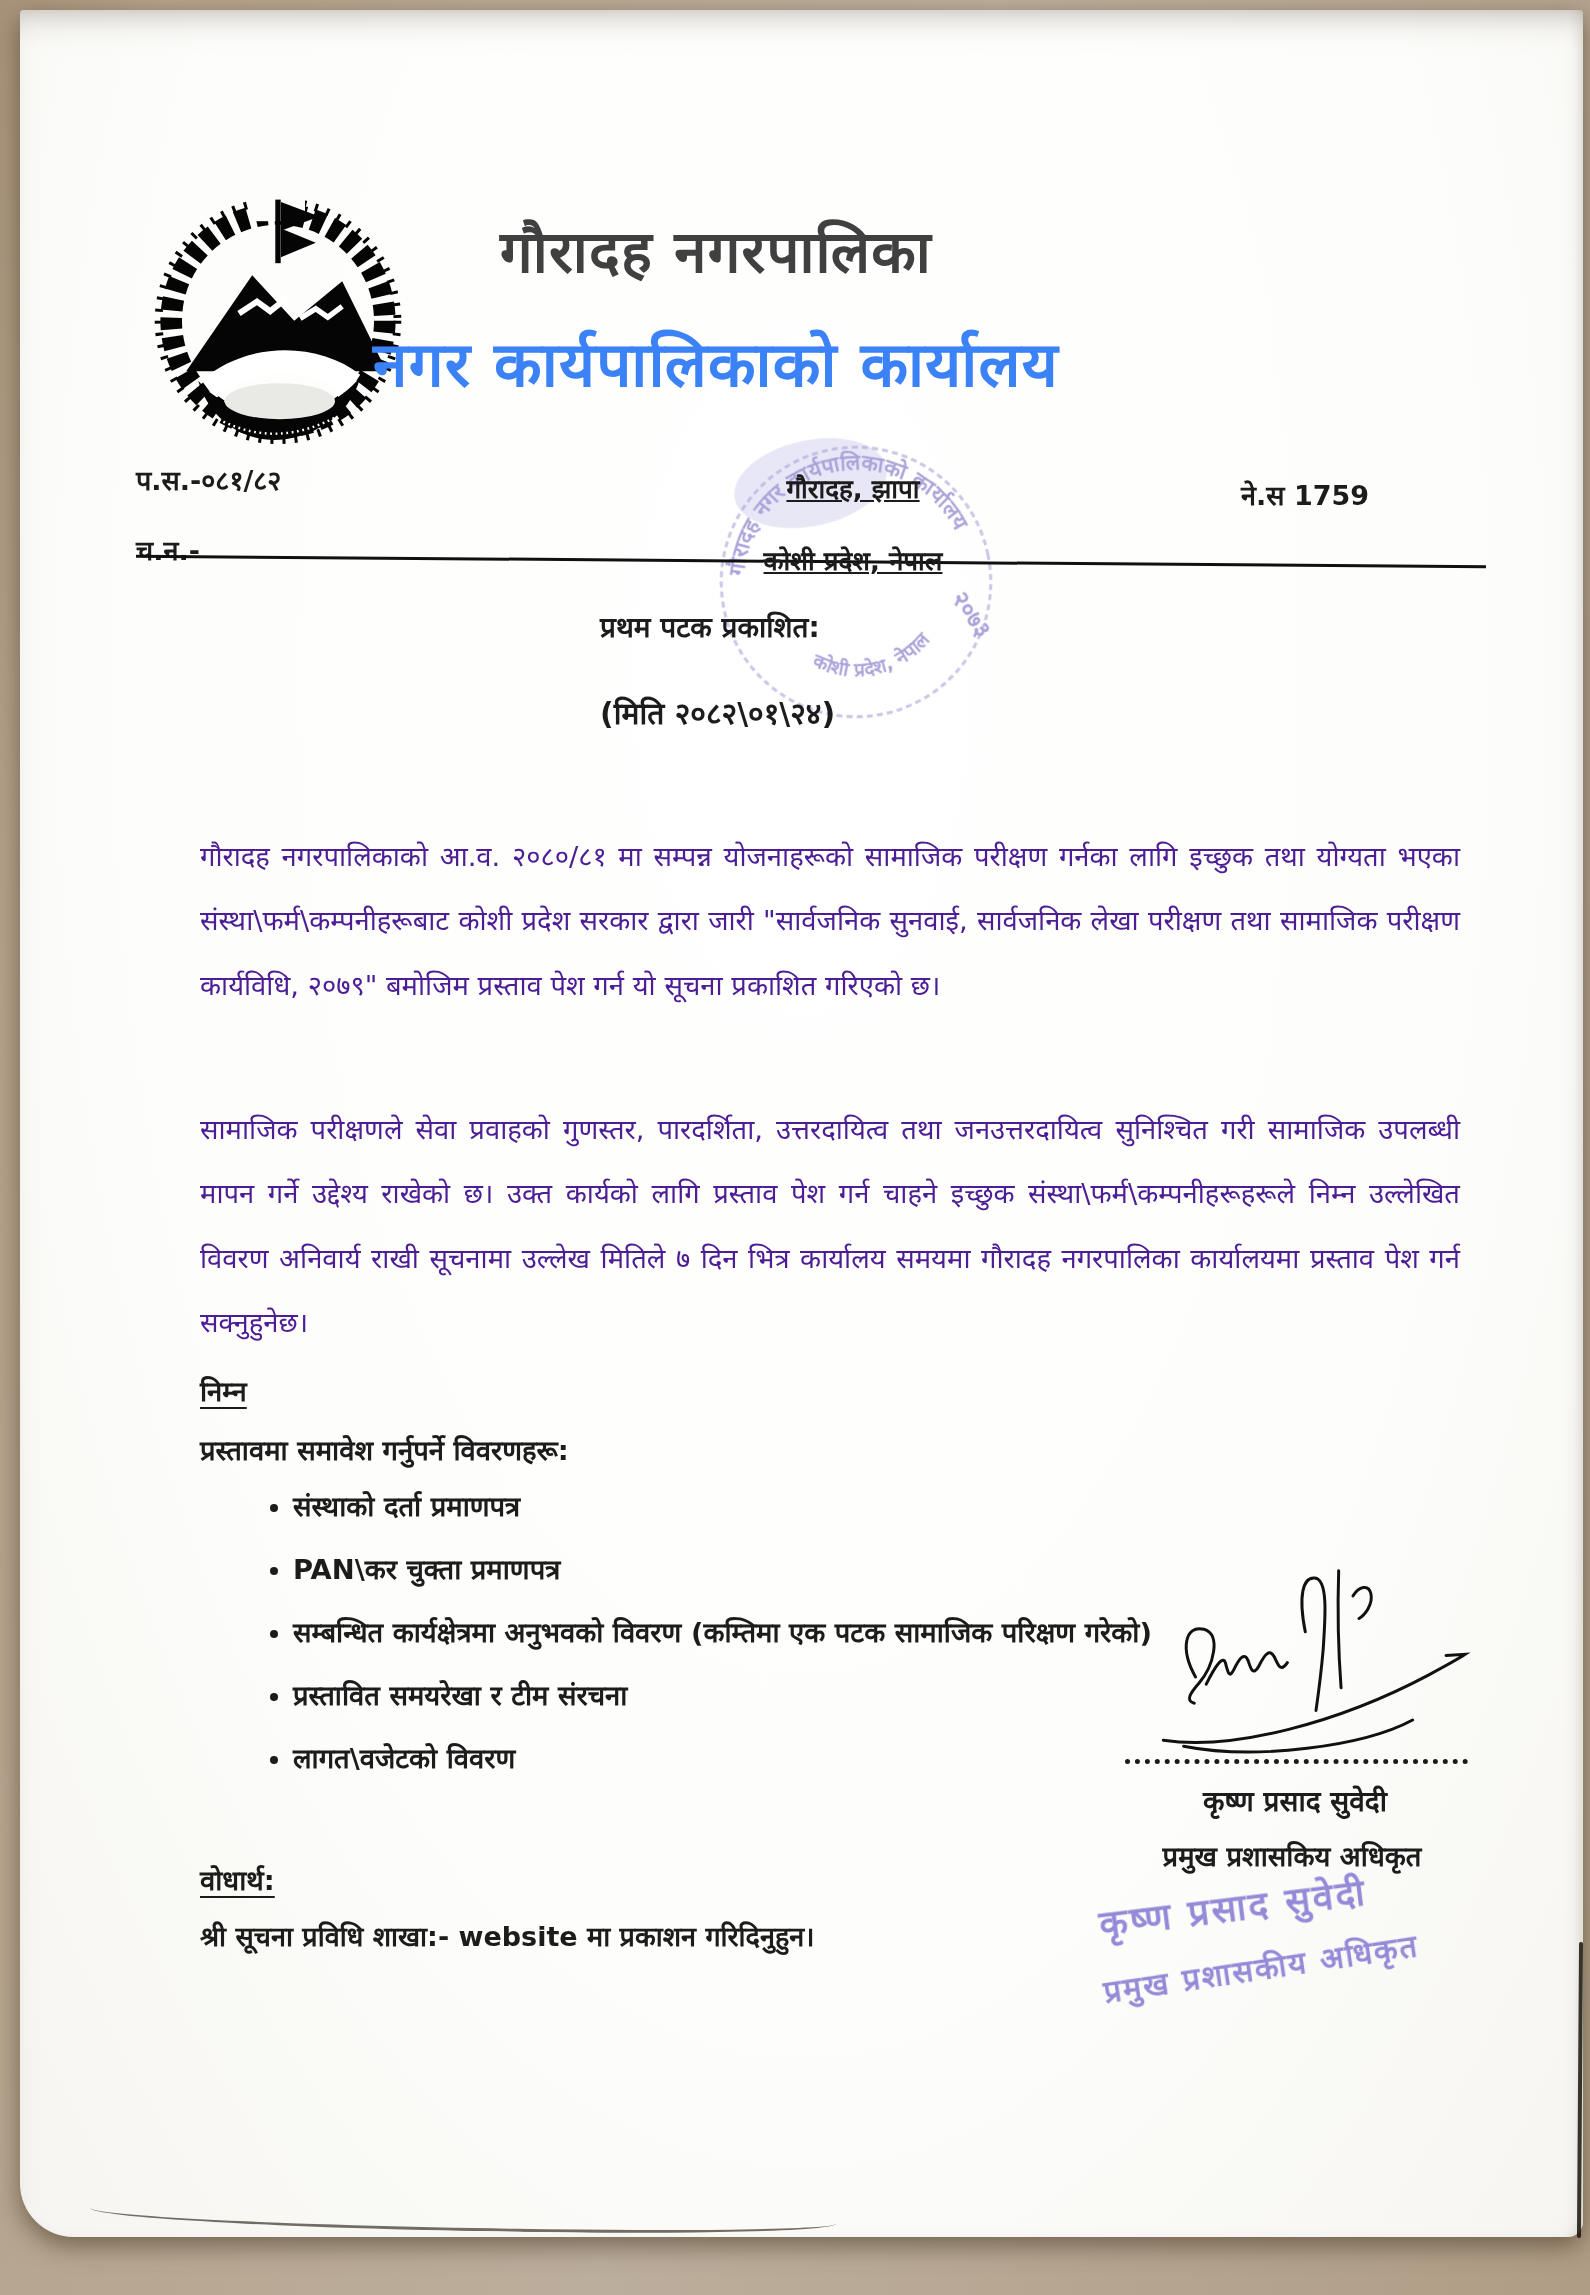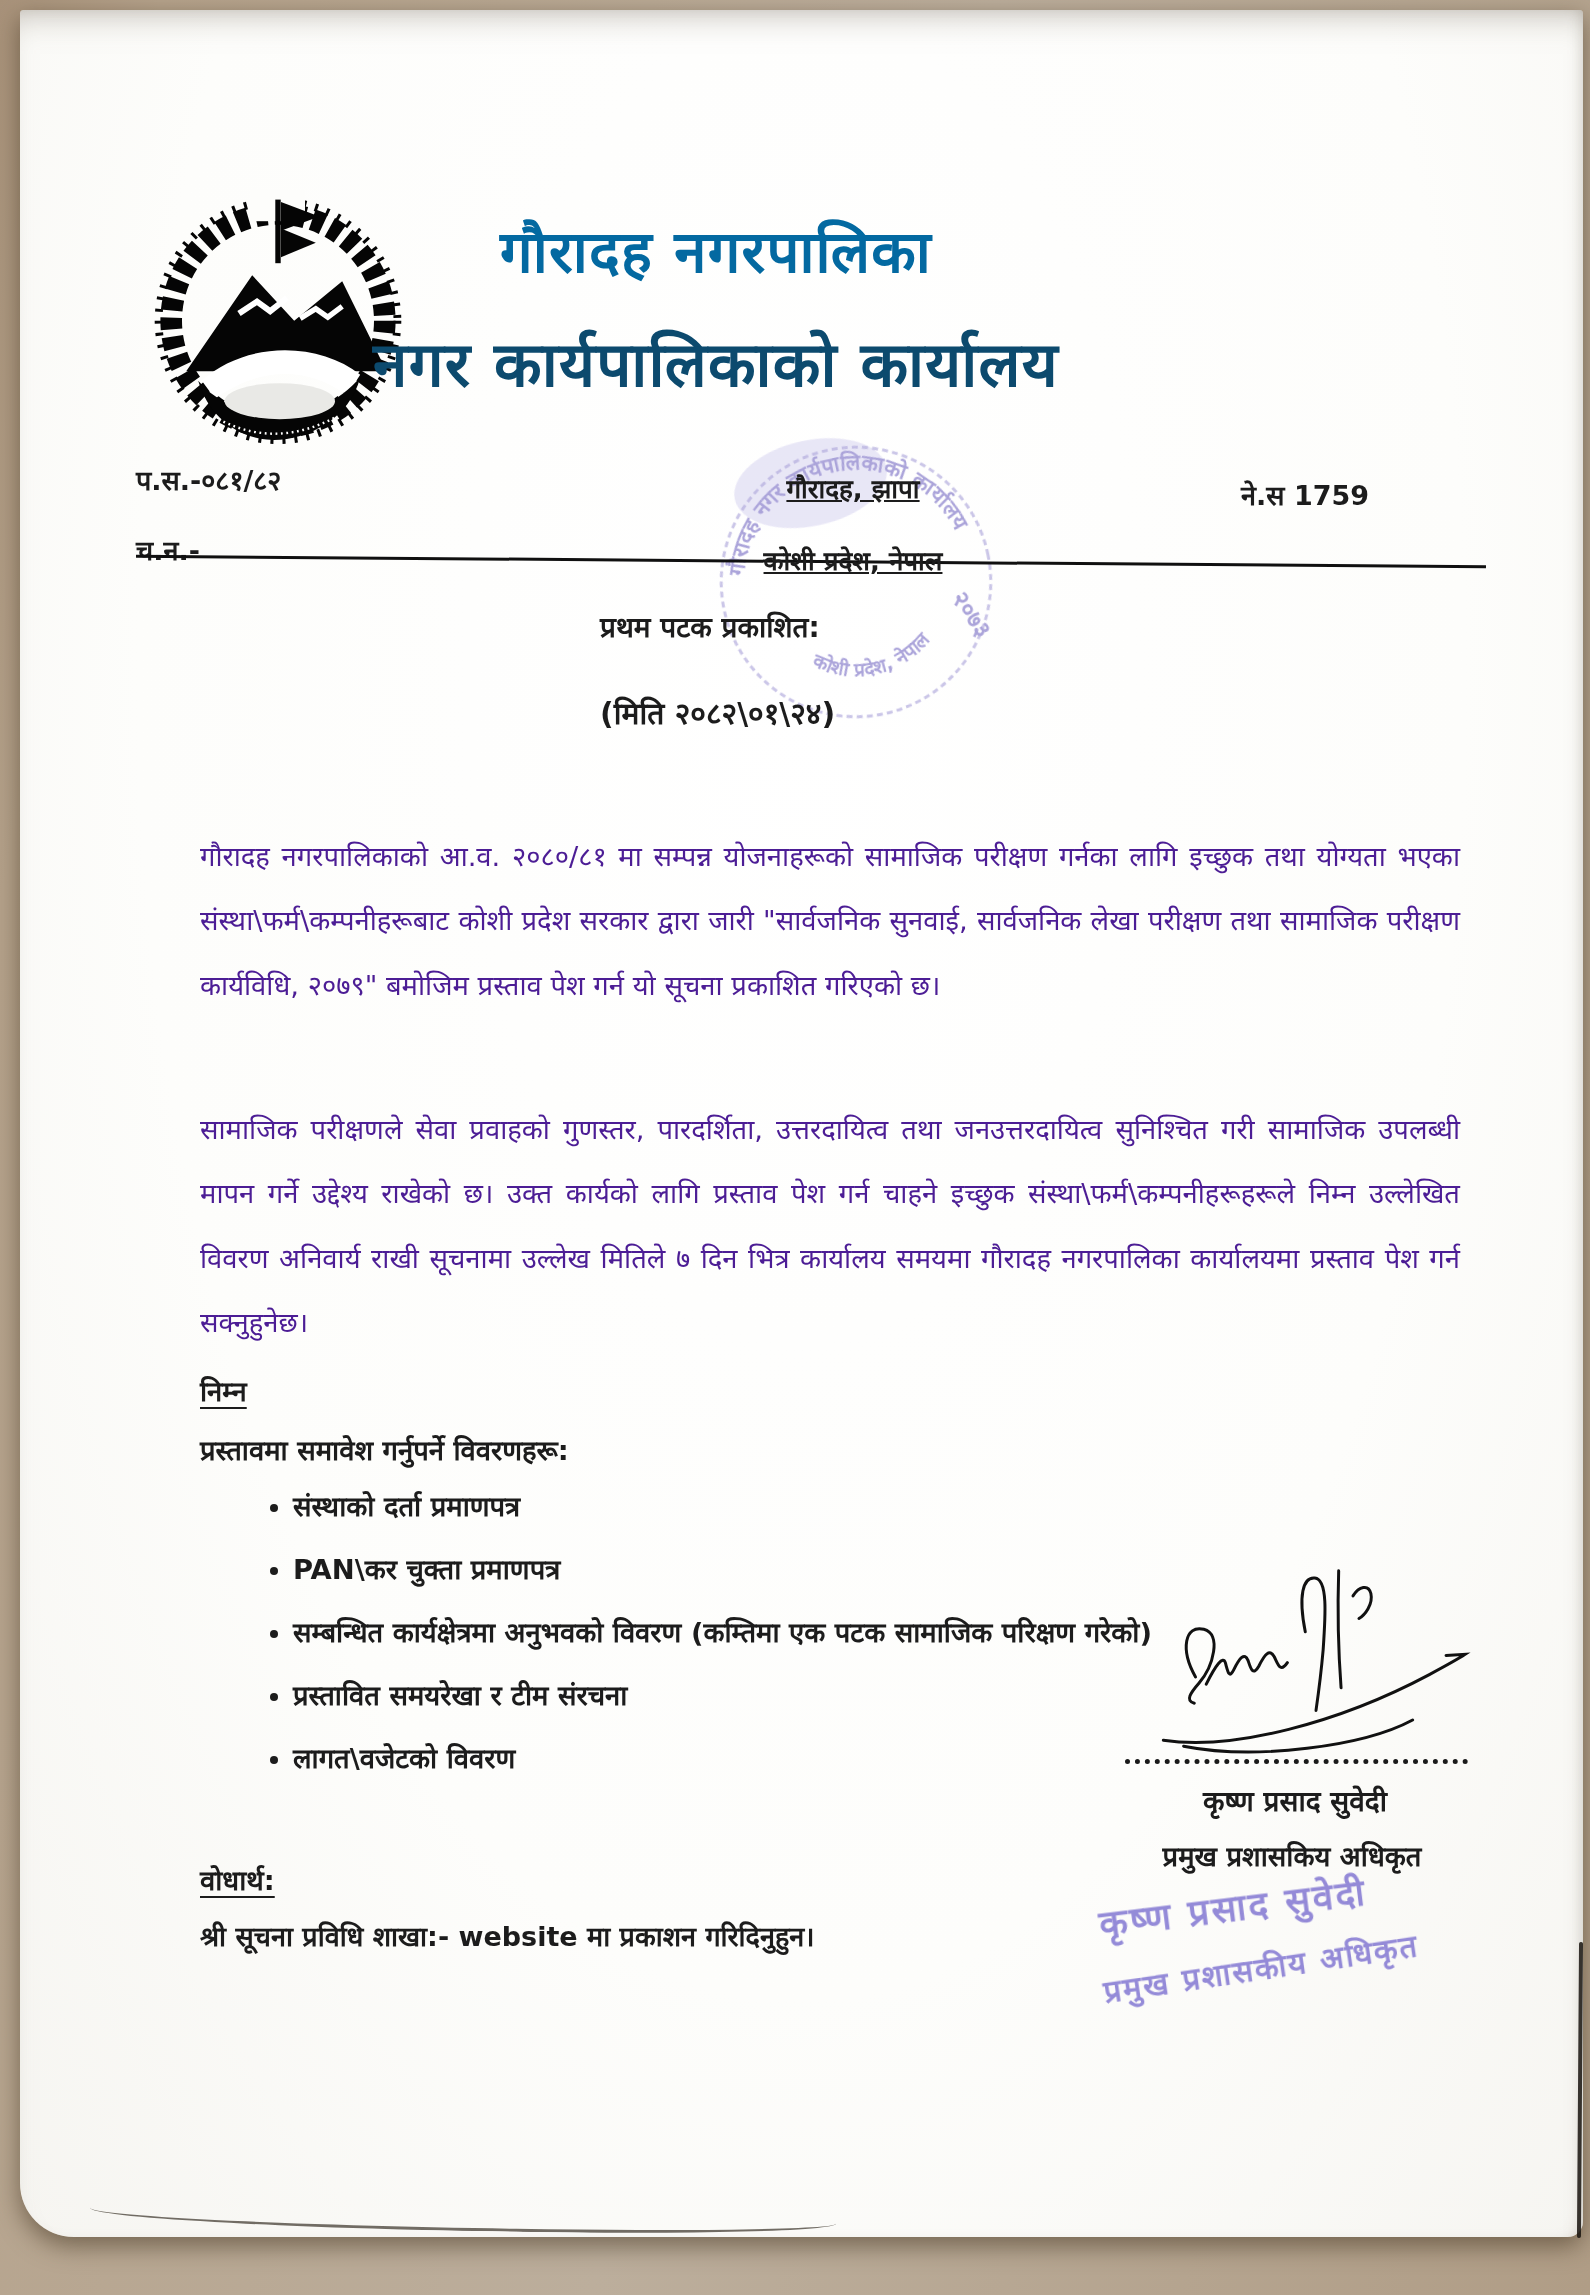--- a/index.html
+++ b/index.html
@@ -23,22 +23,22 @@
   }
   .edge-bottom{
     position:absolute;left:90px;bottom:64px;width:746px;height:27.4px;
     border-bottom:3px solid rgba(40,32,22,.65);
     border-radius:0 0 45% 60%;transform:rotate(.9deg);
   }
 
   
   .logo{position:absolute;left:149px;top:190px;width:258px;height:258px;}
   .header{position:absolute;left:0;top:210px;width:1432px;text-align:center;}
-  .header .muni{font-size:58px;font-weight:700;letter-spacing:1.2px;color:#0369a1;}
-  .header .office{font-size:62px;font-weight:700;margin-top:31px;letter-spacing:1.2px;color:#0c4a6e;}
+  .header .muni{font-size:58px;font-weight:700;letter-spacing:1.2px;color:#404040;}
+  .header .office{font-size:62px;font-weight:700;margin-top:31px;letter-spacing:1.2px;color:#3b82f6;}
 
   .refs{position:absolute;left:136px;top:461px;font-size:27px;font-weight:600;}
   .refs .chn{margin-top:33px;}
   .addr{position:absolute;left:644px;top:470px;width:418px;text-align:center;font-size:26px;font-weight:600;z-index:3;text-decoration:underline;}
   .addr .l2{margin-top:36px;}
   .regno{position:absolute;left:1241px;top:476px;font-size:27px;font-weight:600;}
 
   .rule{
     position:absolute;left:136px;top:560px;width:1350px;height:0;
     border-top:3px solid #101010;transform:rotate(.45deg);z-index:2;

